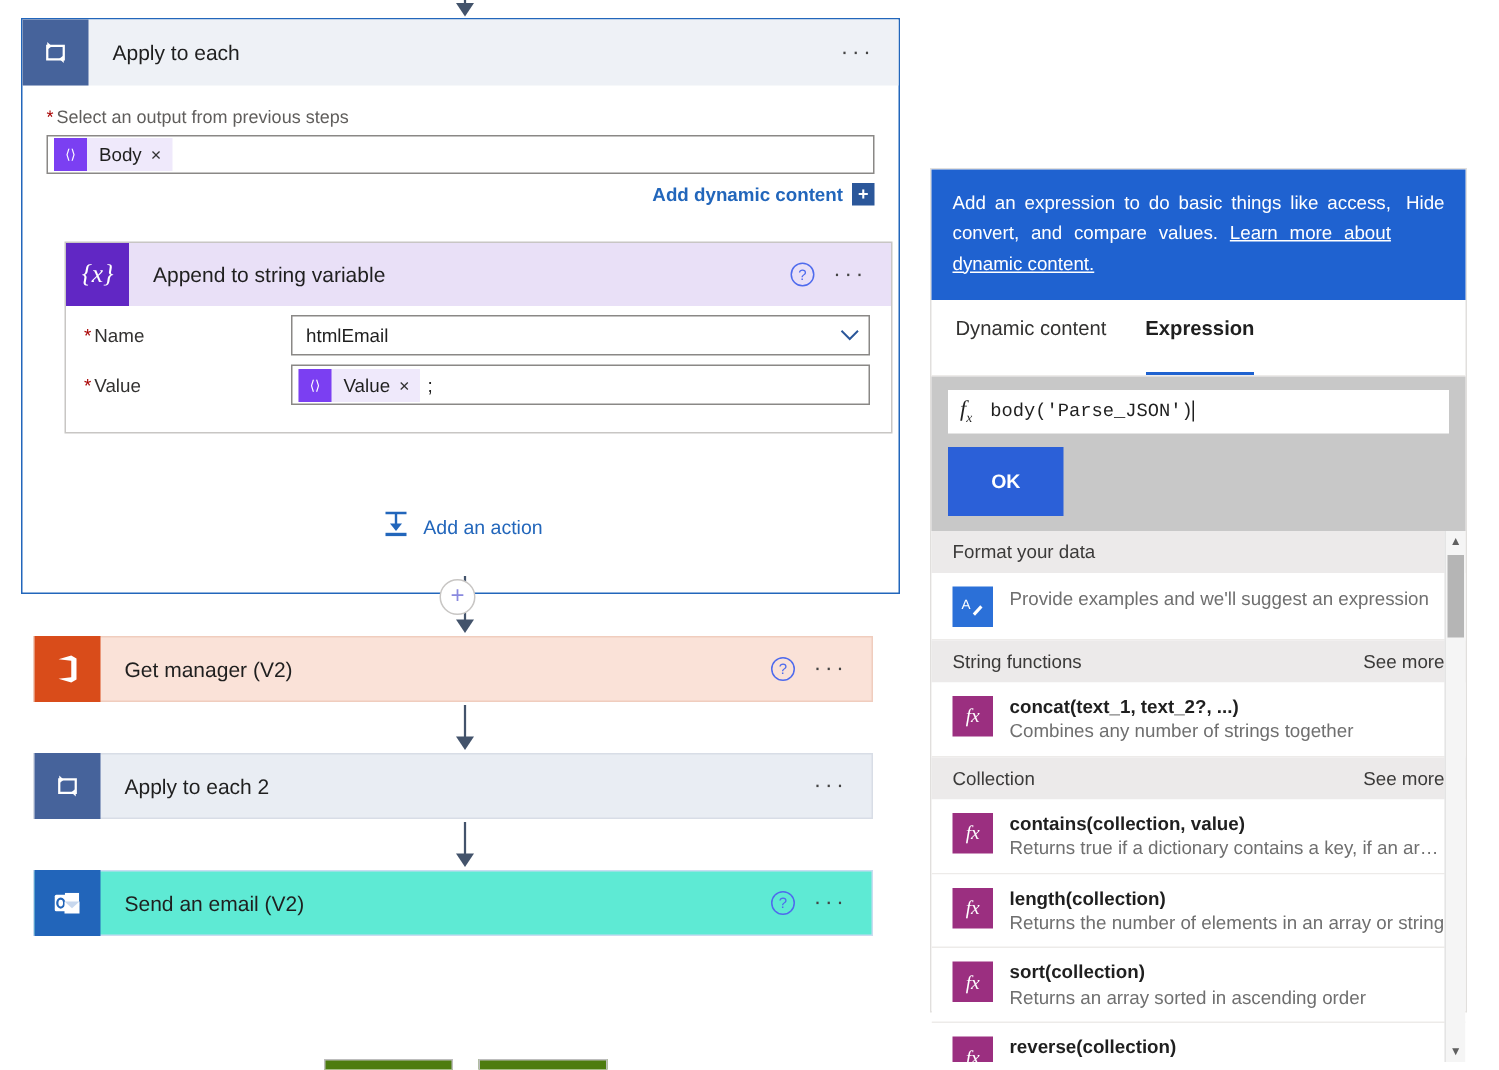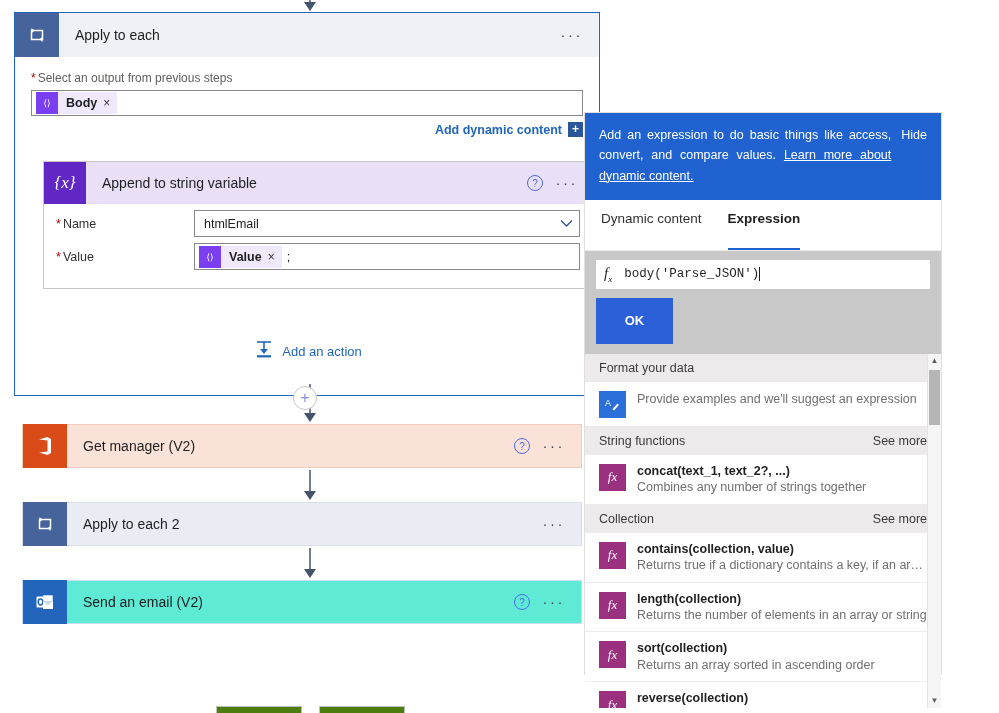--- a/index.html
+++ b/index.html
@@ -130,21 +130,20 @@
     font-size: 9px;
     display: flex;
     align-items: center;
     justify-content: center;
     flex: 0 0 22px;
   }
   .token-text {
     padding: 0 6px 0 8px;
     font-size: 12.5px;
     color: #1f1f1f;
-    font-weight: bold;
   }
   .token-x {
     padding-right: 7px;
     font-size: 12px;
     color: #333;
   }
   .after-token {
     padding-left: 5px;
     font-size: 12.5px;
     color: #1f1f1f;
@@ -259,21 +258,21 @@
     display: flex;
     align-items: center;
     justify-content: center;
     box-sizing: border-box;
     margin-top: 44px;
   }
 
   
   #panel {
     position: absolute;
-    left: 584px; top: 112px;
+    left: 620px; top: 112px;
     width: 358px; height: 563px;
     background: #ffffff;
     border: 1px solid #e1dfdd;
     box-sizing: border-box;
   }
   #panel-banner {
     background: #1f62d0;
     color: #ffffff;
     padding: 12px 14px 14px 14px;
     font-size: 12.5px;

